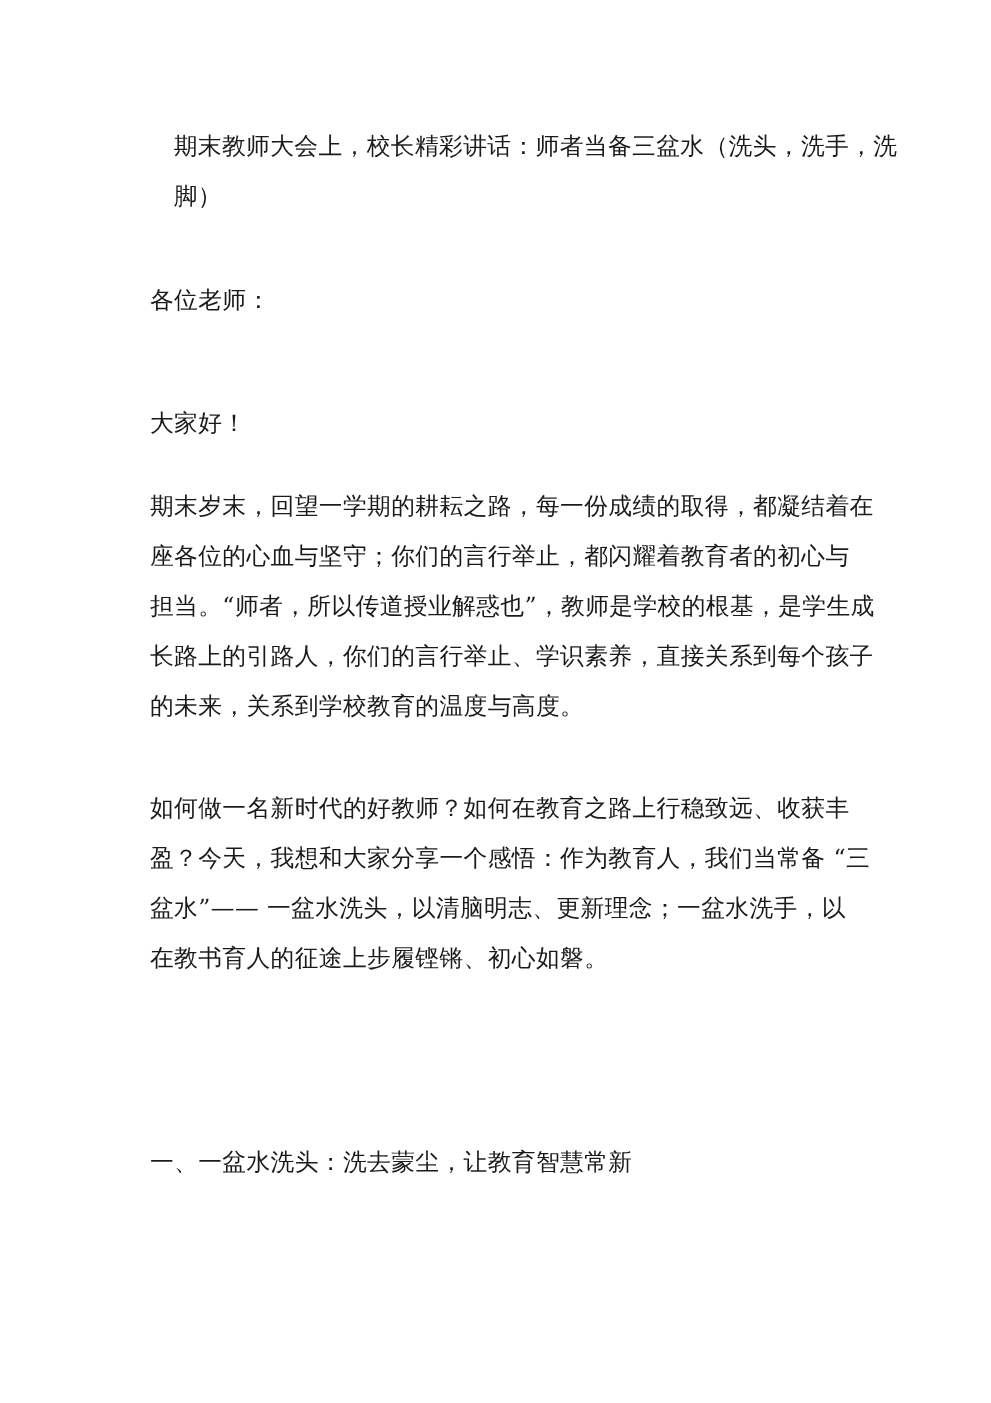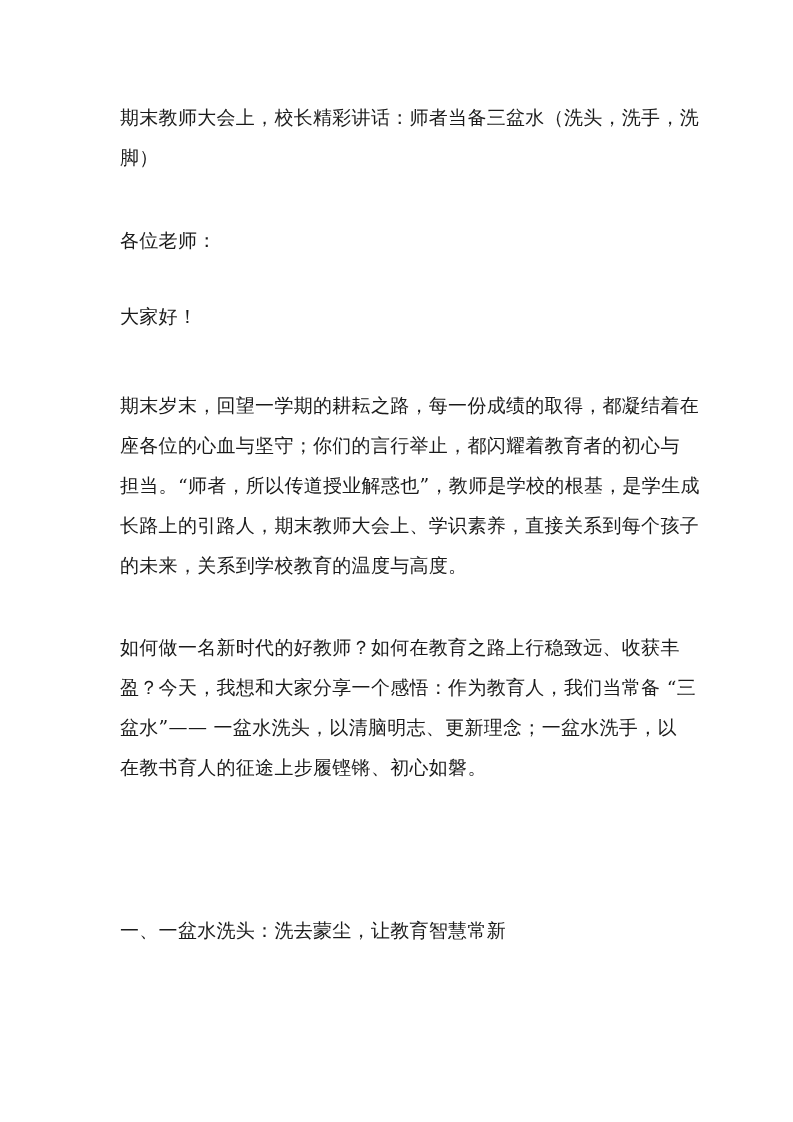--- a/index.html
+++ b/index.html
@@ -41,38 +41,38 @@
     }
     .line.last {
       text-align-last: left;
     }
   </style>
 </head>
 <body>
 
 <div class="page">
 
-  <div class="line-block" style="top:97px;">
+  <div class="line-block" style="top:97px;margin-left:19px;">
     <span class="line">期末教师大会上，校长精彩讲话：师者当备三盆水（洗头，洗手，洗</span>
     <span class="line last">脚）</span>
   </div>
 
   <div class="line-block" style="top:220px;">
     <span class="line last">各位老师：</span>
   </div>
 
-  <div class="line-block" style="top:296px;">
+  <div class="line-block" style="top:319px;">
     <span class="line last">大家好！</span>
   </div>
 
   <div class="line-block" style="top:385px;">
     <span class="line">期末岁末，回望一学期的耕耘之路，每一份成绩的取得，都凝结着在</span>
     <span class="line">座各位的心血与坚守；你们的言行举止，都闪耀着教育者的初心与</span>
     <span class="line">担当。“师者，所以传道授业解惑也”，教师是学校的根基，是学生成</span>
-    <span class="line">长路上的引路人，期末教师大会上、学识素养，直接关系到每个孩子</span>
+    <span class="line">长路上的引路人，你们的言行举止、学识素养，直接关系到每个孩子</span>
     <span class="line last">的未来，关系到学校教育的温度与高度。</span>
   </div>
 
   <div class="line-block" style="top:627px;">
     <span class="line">如何做一名新时代的好教师？如何在教育之路上行稳致远、收获丰</span>
     <span class="line">盈？今天，我想和大家分享一个感悟：作为教育人，我们当常备 “三</span>
     <span class="line">盆水”—— 一盆水洗头，以清脑明志、更新理念；一盆水洗手，以</span>
     <span class="line last">在教书育人的征途上步履铿锵、初心如磐。</span>
   </div>
 

